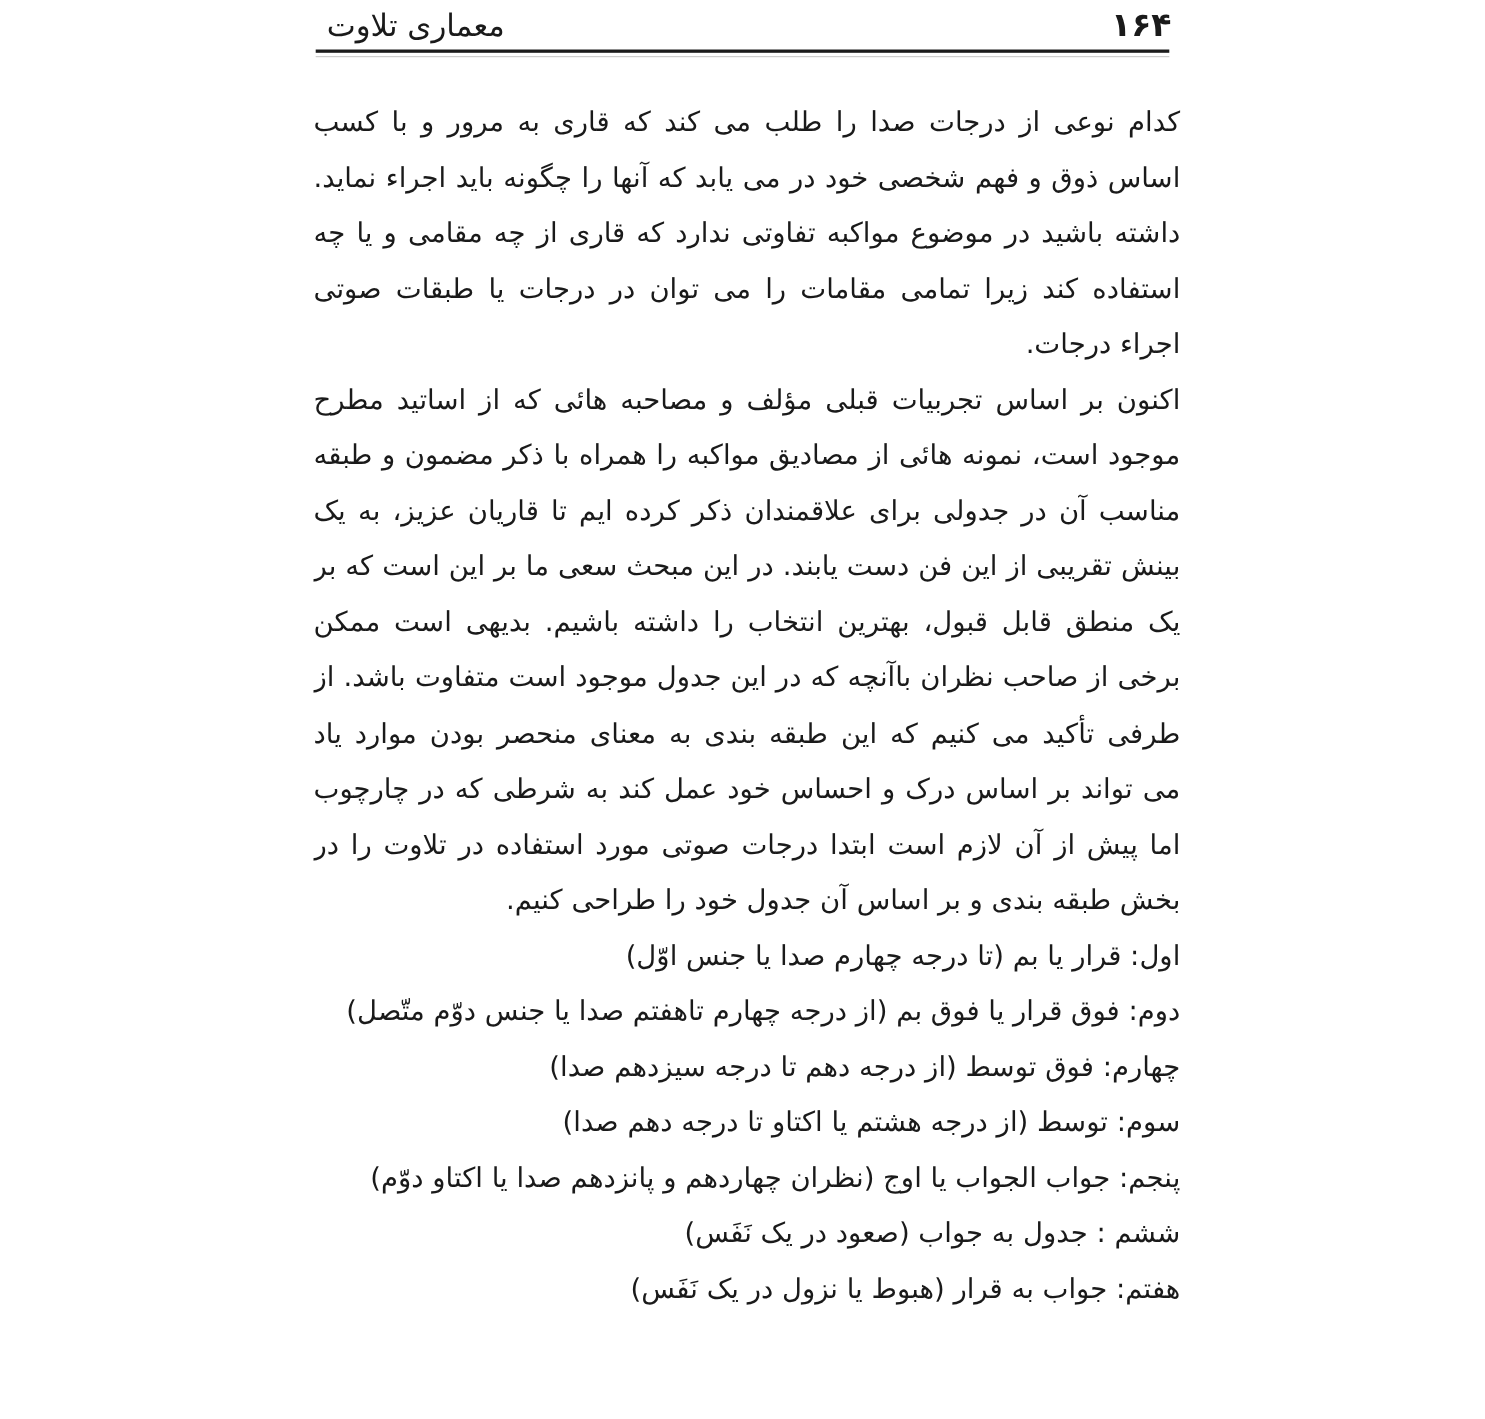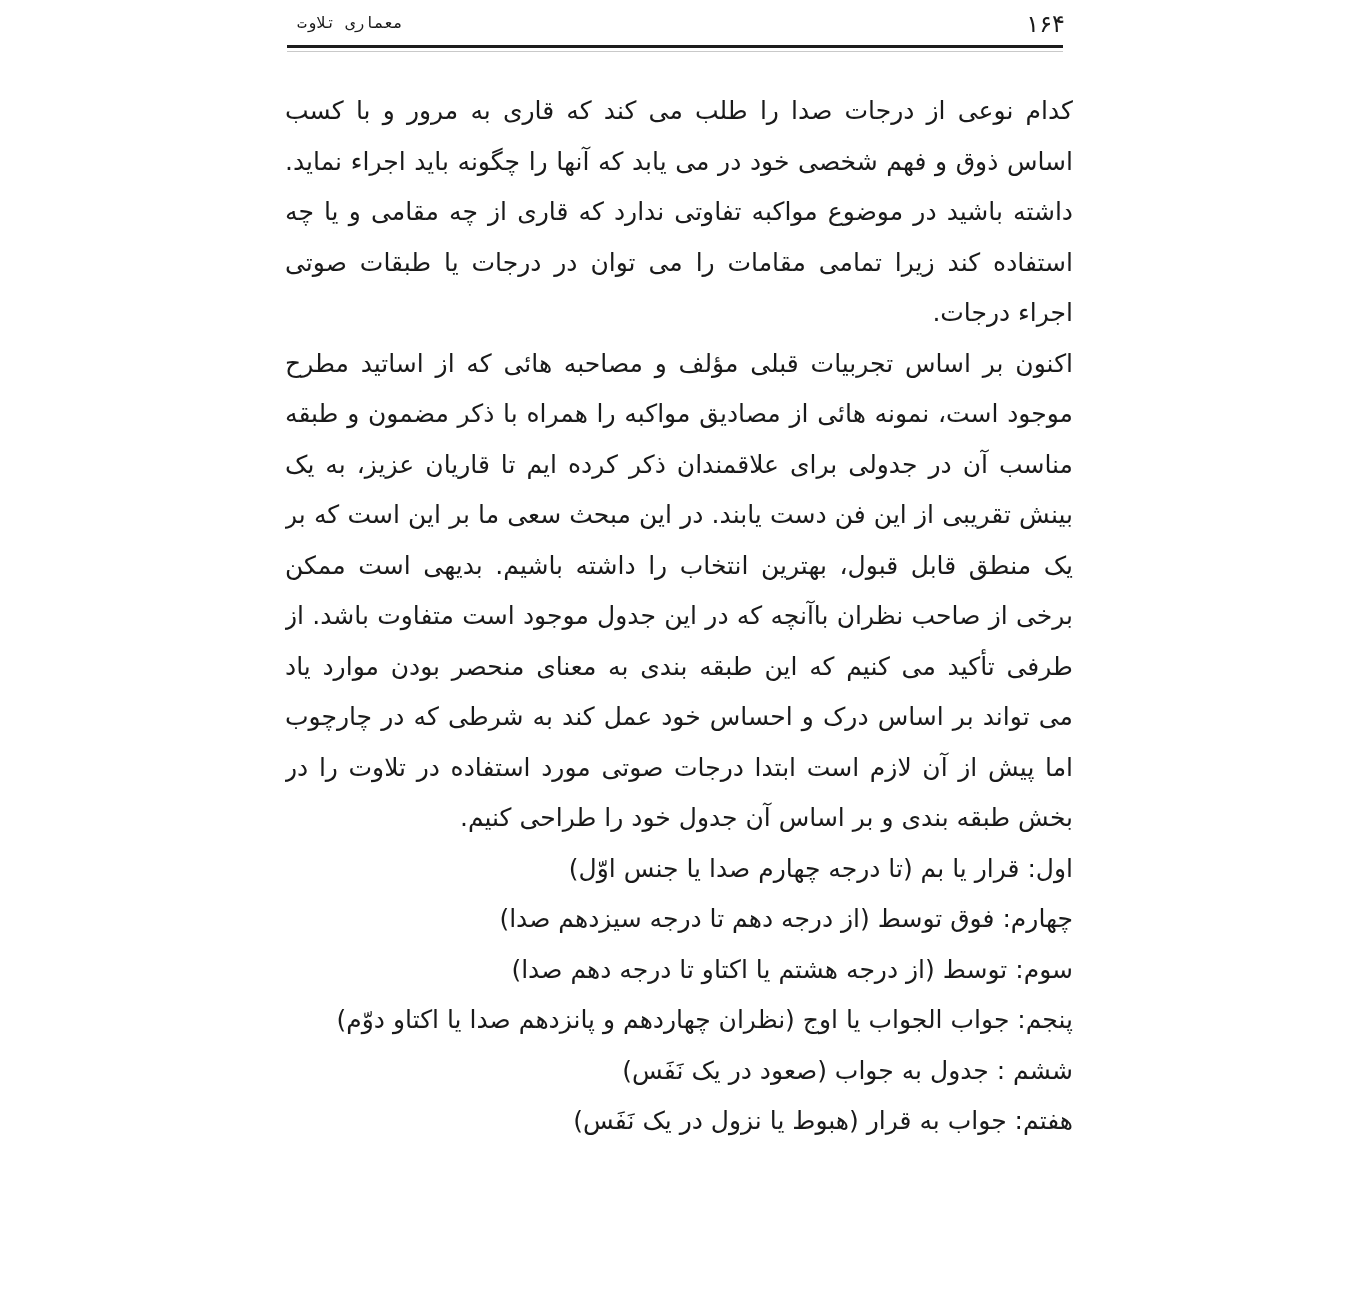--- a/index.html
+++ b/index.html
@@ -24,29 +24,28 @@
     position: absolute;
     left: 285px;
     width: 788px;
     top: 4px;
     display: flex;
     direction: ltr;
     justify-content: space-between;
     align-items: flex-start;
   }
   .running-title {
-    font-size: 16px;
+    font-size: 28px;
     line-height: 40px;
     direction: rtl;
     padding-left: 12px;
-    font-family: Liberation Mono, monospace;
   }
   .page-number {
-    font-size: 24px;
-    font-weight: normal;
+    font-size: 30px;
+    font-weight: bold;
     line-height: 40px;
     direction: rtl;
     padding-right: 8px;
   }
   .rule-main {
     position: absolute;
     left: 287px;
     width: 776px;
     top: 45px;
     height: 3px;
@@ -104,20 +103,21 @@
       <div class="line just">موجود است، نمونه هائی از مصادیق مواکبه را همراه با ذکر مضمون و طبقه صوتی</div>
       <div class="line just">مناسب آن در جدولی برای علاقمندان ذکر کرده ایم تا قاریان عزیز، به یک تفکّر و</div>
       <div class="line just">بینش تقریبی از این فن دست یابند. در این مبحث سعی ما بر این است که بر اساس</div>
       <div class="line just">یک منطق قابل قبول، بهترین انتخاب را داشته باشیم. بدیهی است ممکن است نظر</div>
       <div class="line just">برخی از صاحب نظران باآنچه که در این جدول موجود است متفاوت باشد. از</div>
       <div class="line just">طرفی تأکید می کنیم که این طبقه بندی به معنای منحصر بودن موارد یاد شده به</div>
       <div class="line just">می تواند بر اساس درک و احساس خود عمل کند به شرطی که در چارچوب قواعد</div>
       <div class="line just">اما پیش از آن لازم است ابتدا درجات صوتی مورد استفاده در تلاوت را در هفت</div>
       <div class="line end">بخش طبقه بندی و بر اساس آن جدول خود را طراحی کنیم.</div>
       <div class="line end">اول: قرار یا بم (تا درجه چهارم صدا یا جنس اوّل)</div>
+      <div class="line end">دوم: فوق قرار یا فوق بم (از درجه چهارم تاهفتم صدا یا جنس دوّم متّصل)</div>
       <div class="line end">چهارم: فوق توسط (از درجه دهم تا درجه سیزدهم صدا)</div>
       <div class="line end">سوم: توسط (از درجه هشتم یا اکتاو تا درجه دهم صدا)</div>
       <div class="line end">پنجم: جواب الجواب یا اوج (نظران چهاردهم و پانزدهم صدا یا اکتاو دوّم)</div>
       <div class="line end">ششم : جدول به جواب (صعود در یک نَفَس)</div>
       <div class="line end">هفتم: جواب به قرار (هبوط یا نزول در یک نَفَس)</div>
     </main>
 
 </div>
 
 </body></html>

